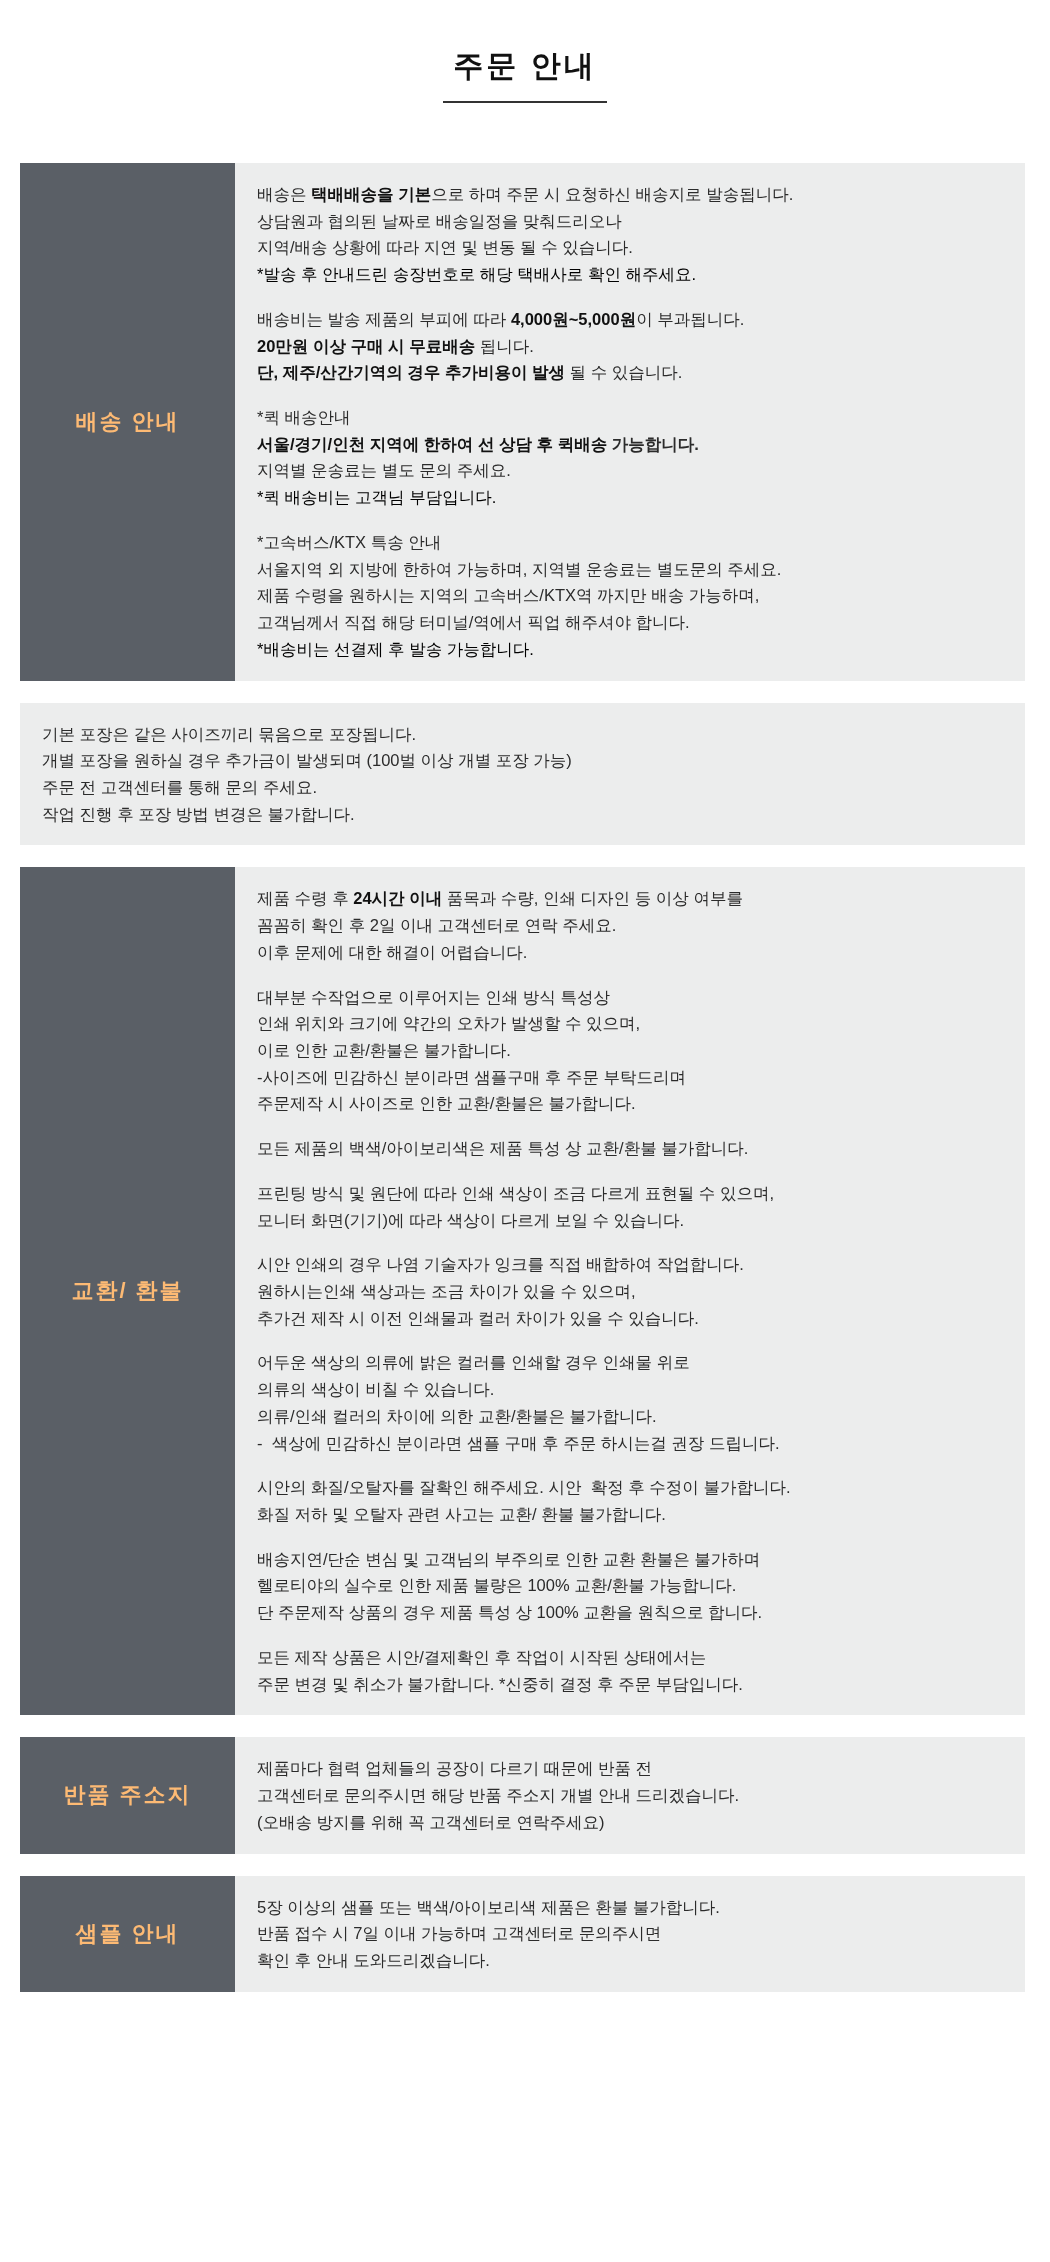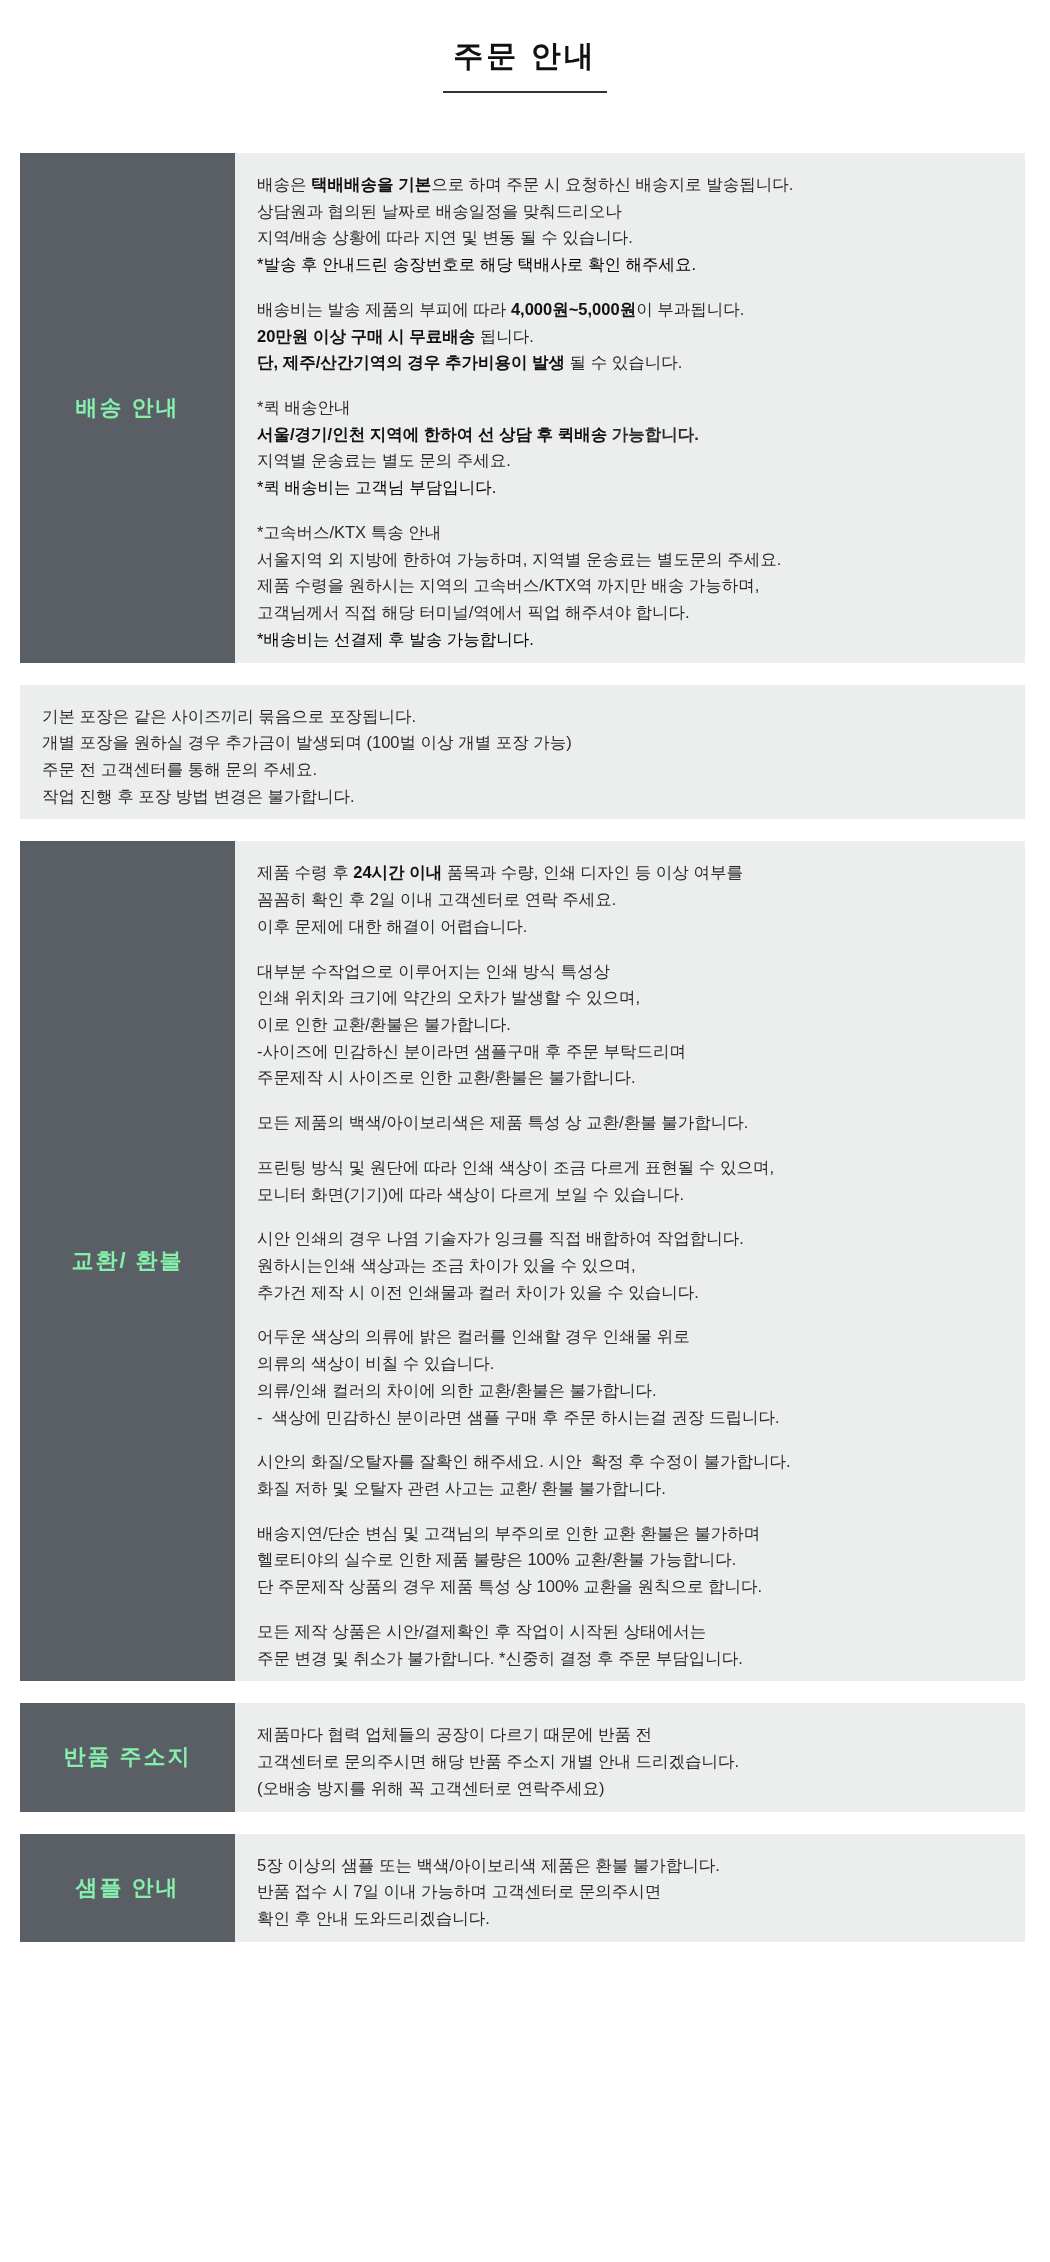--- a/index.html
+++ b/index.html
@@ -10,21 +10,21 @@
     color:#222;
     -webkit-font-smoothing:antialiased;
   }
   .page{
     width:1050px;
     box-sizing:border-box;
     padding:0 0 60px 0;
   }
   .title-wrap{
     text-align:center;
-    padding-top:36px;
+    padding-top:46px;
   }
   .title{
     font-size:30px;
     font-weight:bold;
     letter-spacing:3px;
     color:#111;
     display:inline-block;
     padding:0 10px 14px 10px;
     border-bottom:2px solid #333;
   }
@@ -34,36 +34,36 @@
   }
   .section{
     display:flex;
     align-items:stretch;
     margin-bottom:22px;
   }
   .label{
     width:215px;
     flex:0 0 215px;
     background:#5a5f66;
-    color:#86efac;
+    color:#fdba74;
     font-size:22px;
     font-weight:bold;
     letter-spacing:2px;
     display:flex;
     align-items:center;
     justify-content:center;
     text-align:center;
     box-sizing:border-box;
     padding:10px 6px;
   }
   .body{
     flex:1 1 auto;
     background:#eceded;
     box-sizing:border-box;
-    padding:18px 22px 10px 22px;
+    padding:18px 22px 18px 22px;
   }
   .para{
     margin:0 0 18px 0;
   }
   .para:last-child{margin-bottom:0;}
   .line{
     font-size:16.5px;
     line-height:1.62;
     color:#2b2b2b;
     white-space:pre-wrap;

